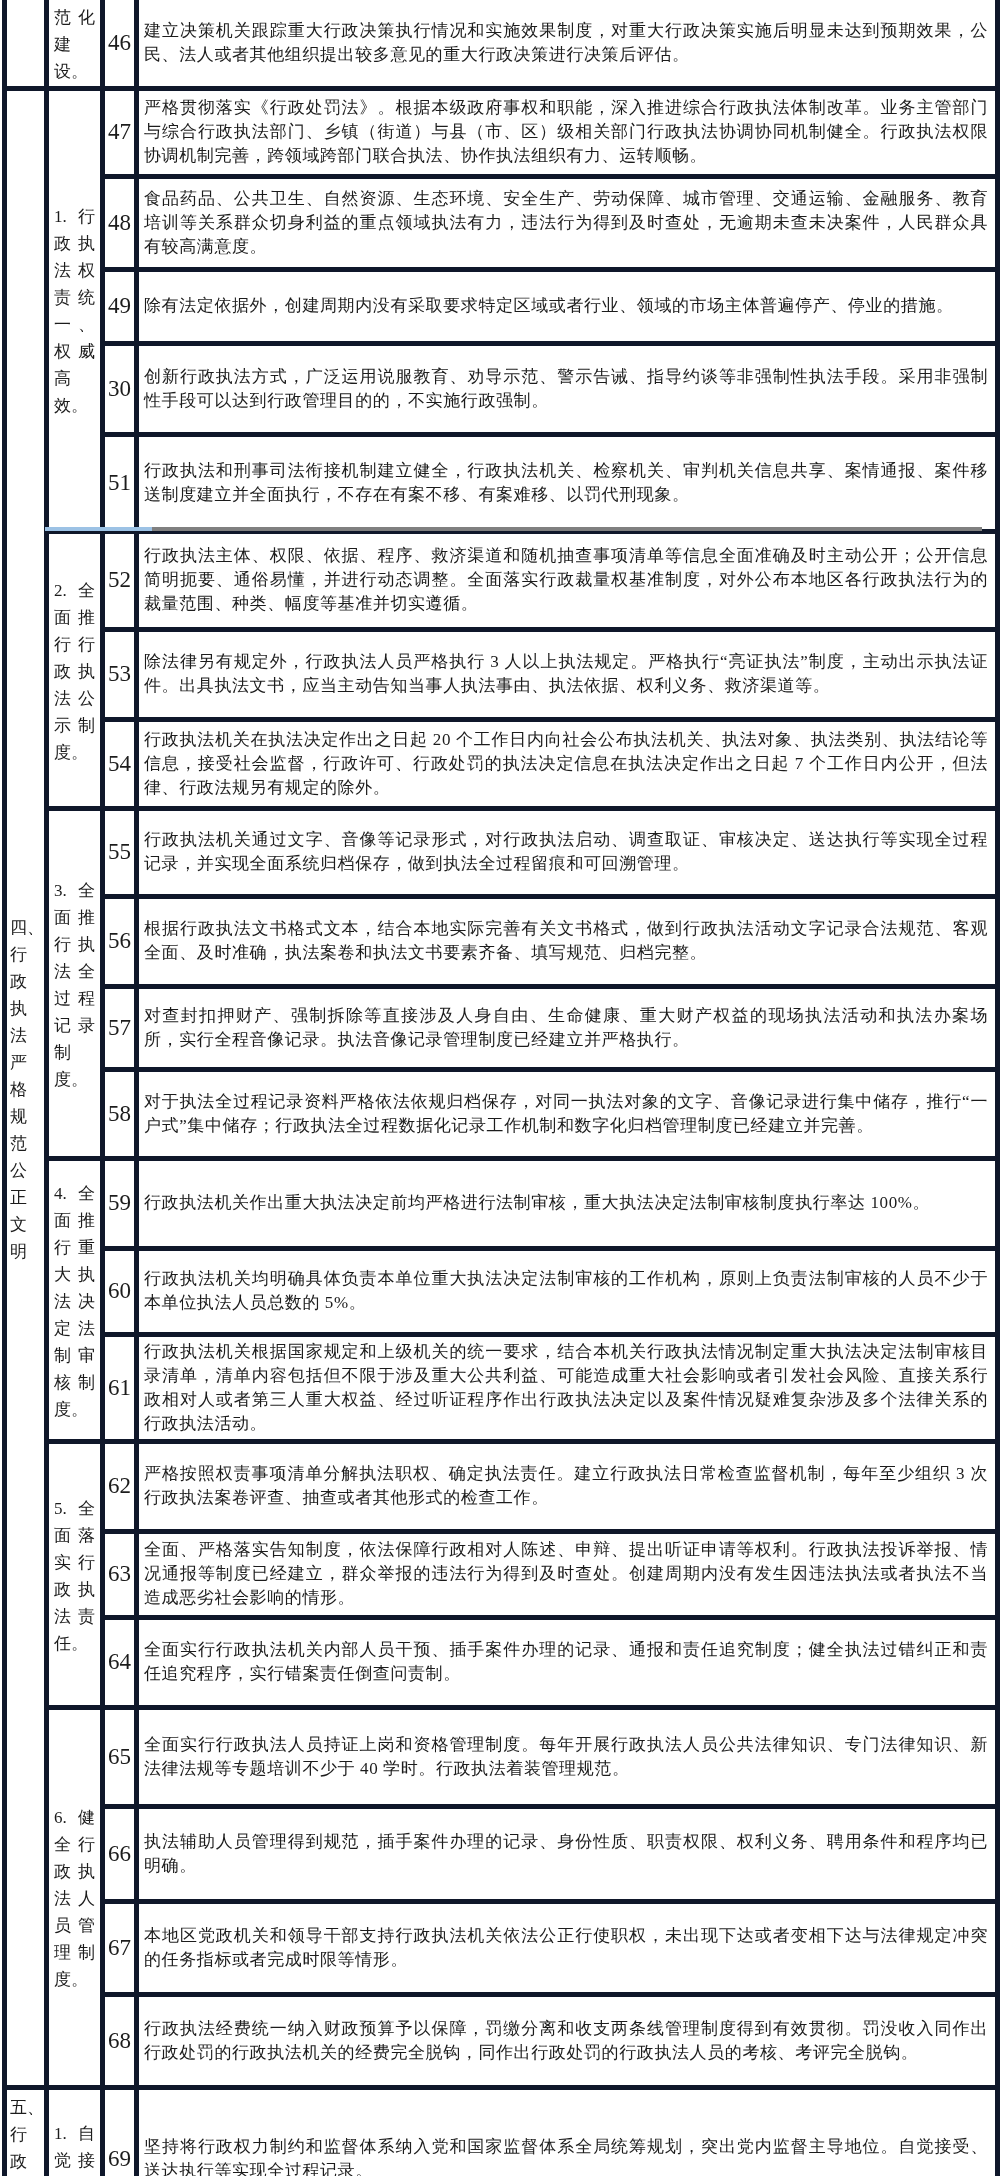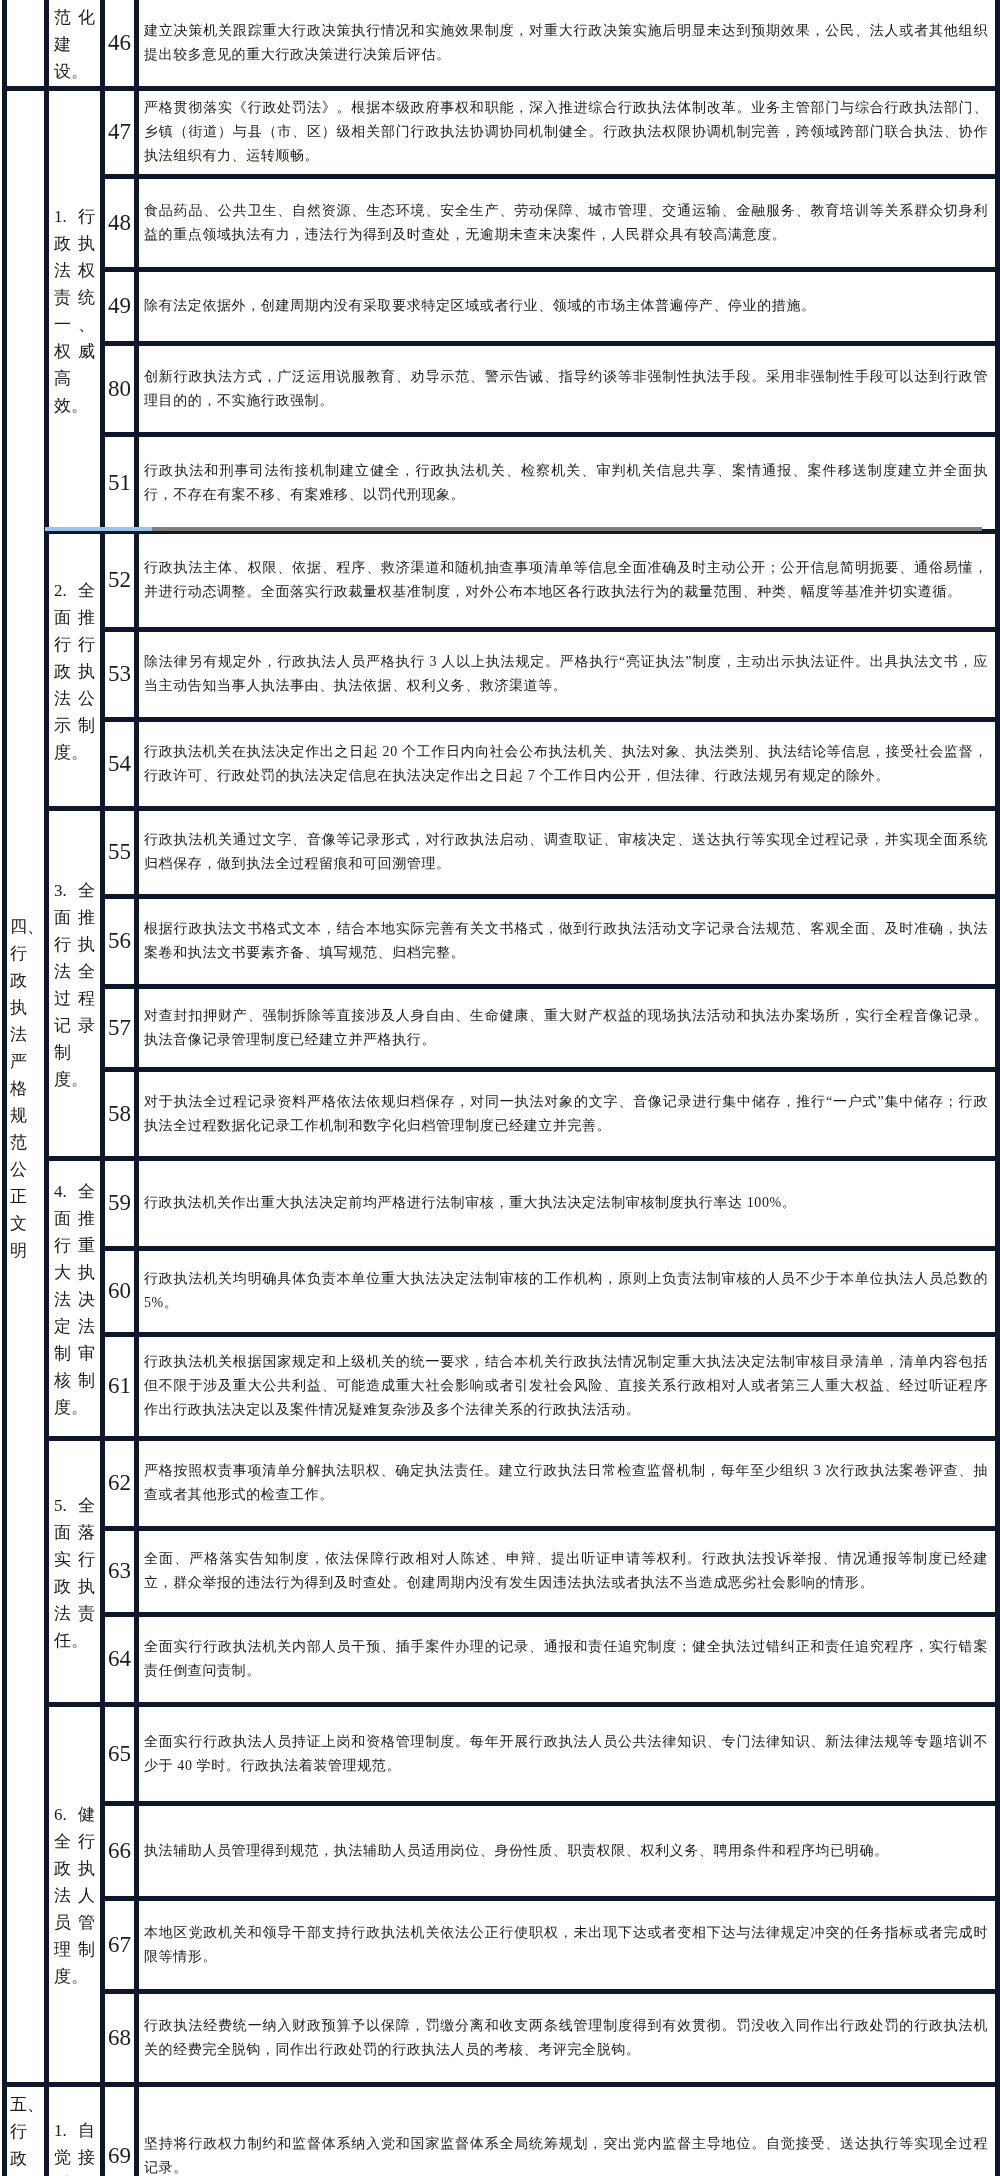--- a/index.html
+++ b/index.html
@@ -31,21 +31,21 @@
     text-justify:inter-ideograph;
   }
   td.sec{padding:4px 2px 0 3px;}
   td.sub{padding:3px 5px 0 5px;margin-top:44px;}
   td.num{
     text-align:center;
     font-size:23px;
     padding:8px 2px;
   }
   td.txt{
-    font-size:14px;
+    font-size:17px;
     line-height:24px;
     letter-spacing:0.6px;
     text-align:justify;
     text-justify:inter-ideograph;
     padding:3px 7px 3px 5px;
   }
   .divider{position:absolute;height:4px;top:527px;}
   .divider.blue{left:45px;width:107px;background:#9cc2e5;}
   .divider.gray{left:152px;width:830px;background:#808080;}
 </style>
@@ -77,21 +77,21 @@
     </tr>
     <tr style="height:93px">
       <td class="num">48</td>
       <td class="txt">食品药品、公共卫生、自然资源、生态环境、安全生产、劳动保障、城市管理、交通运输、金融服务、教育培训等关系群众切身利益的重点领域执法有力，违法行为得到及时查处，无逾期未查未决案件，人民群众具有较高满意度。</td>
     </tr>
     <tr style="height:74px">
       <td class="num">49</td>
       <td class="txt">除有法定依据外，创建周期内没有采取要求特定区域或者行业、领域的市场主体普遍停产、停业的措施。</td>
     </tr>
     <tr style="height:91px">
-      <td class="num">80</td>
+      <td class="num">30</td>
       <td class="txt">创新行政执法方式，广泛运用说服教育、劝导示范、警示告诫、指导约谈等非强制性执法手段。采用非强制性手段可以达到行政管理目的的，不实施行政强制。</td>
     </tr>
     <tr style="height:97px">
       <td class="num">51</td>
       <td class="txt">行政执法和刑事司法衔接机制建立健全，行政执法机关、检察机关、审判机关信息共享、案情通报、案件移送制度建立并全面执行，不存在有案不移、有案难移、以罚代刑现象。</td>
     </tr>
 
     <tr style="height:98px">
       <td class="sub" rowspan="3">2. 全面推行行政执法公示制度。</td>
       <td class="num">52</td>
@@ -152,21 +152,21 @@
       <td class="txt">全面实行行政执法机关内部人员干预、插手案件办理的记录、通报和责任追究制度；健全执法过错纠正和责任追究程序，实行错案责任倒查问责制。</td>
     </tr>
 
     <tr style="height:99px">
       <td class="sub" rowspan="4">6. 健全行政执法人员管理制度。</td>
       <td class="num">65</td>
       <td class="txt">全面实行行政执法人员持证上岗和资格管理制度。每年开展行政执法人员公共法律知识、专门法律知识、新法律法规等专题培训不少于 40 学时。行政执法着装管理规范。</td>
     </tr>
     <tr style="height:95px">
       <td class="num">66</td>
-      <td class="txt">执法辅助人员管理得到规范，执法辅助人员适用岗位、身份性质、职责权限、权利义务、聘用条件和程序均已明确。</td>
+      <td class="txt">执法辅助人员管理得到规范，插手案件办理的记录、身份性质、职责权限、权利义务、聘用条件和程序均已明确。</td>
     </tr>
     <tr style="height:93px">
       <td class="num">67</td>
       <td class="txt">本地区党政机关和领导干部支持行政执法机关依法公正行使职权，未出现下达或者变相下达与法律规定冲突的任务指标或者完成时限等情形。</td>
     </tr>
     <tr style="height:93px">
       <td class="num">68</td>
       <td class="txt">行政执法经费统一纳入财政预算予以保障，罚缴分离和收支两条线管理制度得到有效贯彻。罚没收入同作出行政处罚的行政执法机关的经费完全脱钩，同作出行政处罚的行政执法人员的考核、考评完全脱钩。</td>
     </tr>
 

